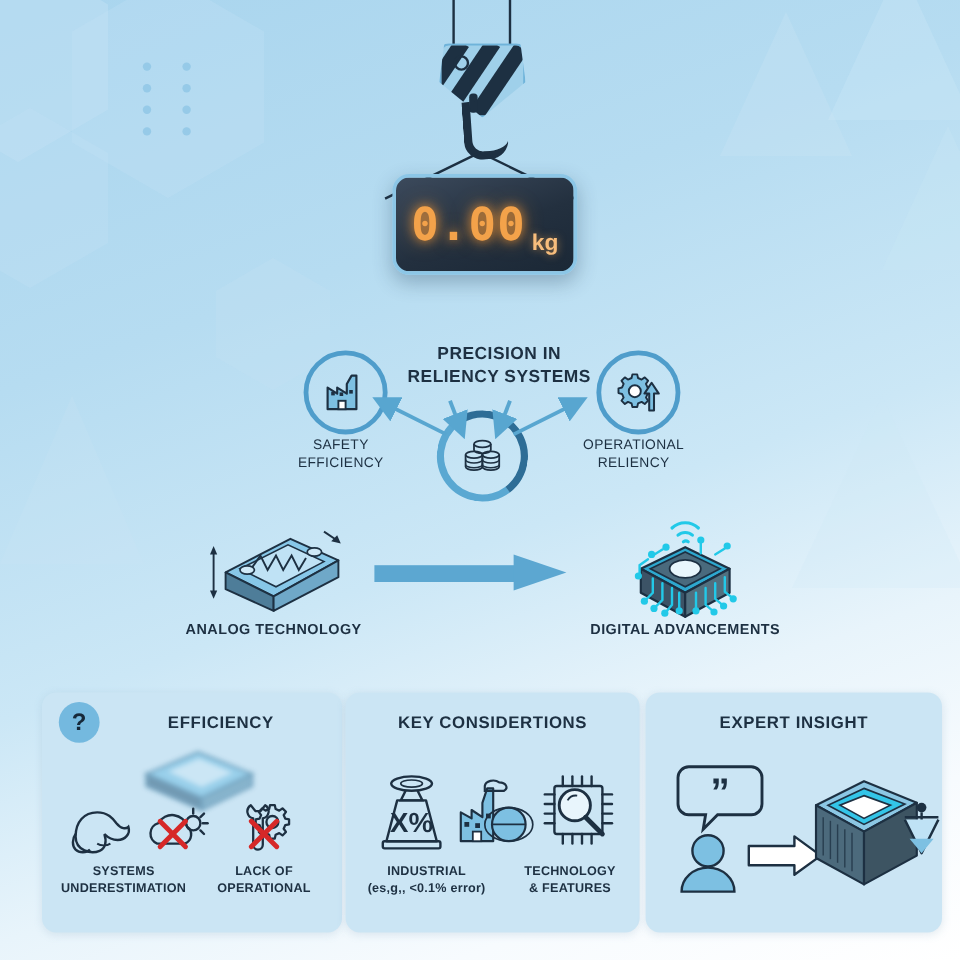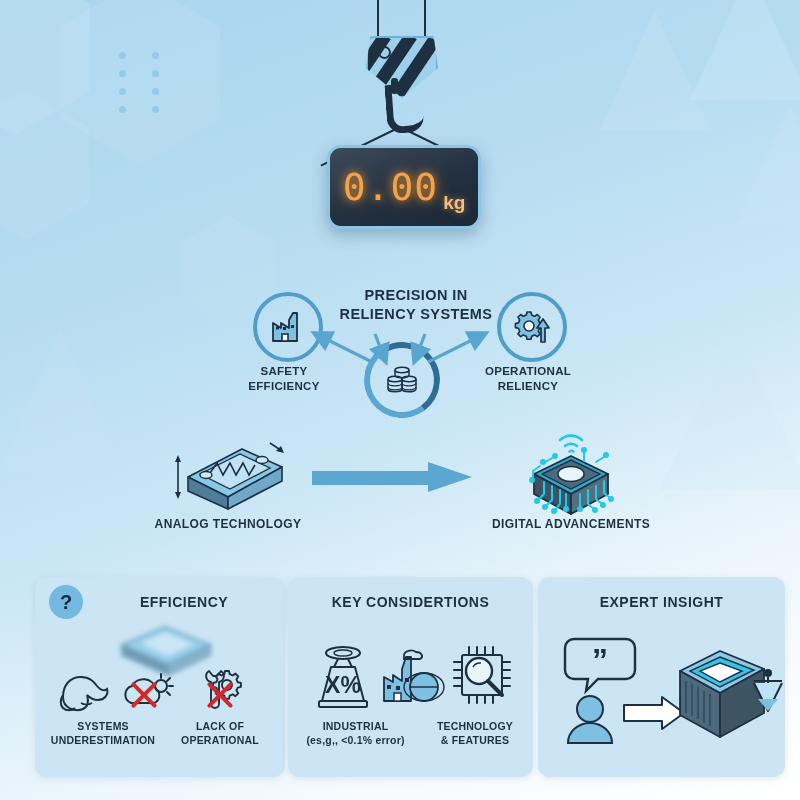--- a/index.html
+++ b/index.html
@@ -31,31 +31,31 @@
   .hook{position:absolute;left:386px;top:84px;width:30px;height:42px;
     border:7px solid #1d3042;border-top:none;border-right:none;
     border-radius:0 0 16px 16px;transform:rotate(-4deg);}
   .hook-top{position:absolute;left:391px;top:78px;width:7px;height:16px;background:#1d3042;border-radius:3px;}
   .sling{position:absolute;height:2px;background:#1d3042;transform-origin:left center;}
   
   .scale-panel{position:absolute;left:327px;top:145px;width:148px;height:78px;
     border-radius:14px;background:linear-gradient(160deg,#3c4a5c 0%,#23303f 55%,#1b2836 100%);
     border:3px solid #8cc6e6;box-shadow:0 6px 16px rgba(30,60,85,.3);
     display:flex;align-items:center;justify-content:center;gap:5px;}
-  .seg{font-family:"DejaVu Sans Mono",monospace;font-size:38px;font-weight:400;
+  .seg{font-family:"DejaVu Sans Mono",monospace;font-size:38px;font-weight:700;
     color:#f3a24a;letter-spacing:1px;text-shadow:0 0 9px rgba(247,150,50,.85),0 0 18px rgba(247,150,50,.45);}
   .unit{font-size:19px;font-weight:700;color:#f7bd7c;text-shadow:0 0 7px rgba(247,170,80,.6);
     align-self:flex-end;margin-bottom:12px;}
   
   .triad-title{position:absolute;left:320px;top:286px;width:160px;text-align:center;
     font-size:14.5px;font-weight:700;color:#1d3042;line-height:1.28;letter-spacing:.4px;margin-left:16px;}
   .node-ring{position:absolute;width:62px;height:62px;border-radius:50%;
     border:4px solid #4f9dcb;display:flex;align-items:center;justify-content:center;}
   .node-label{position:absolute;width:130px;text-align:center;font-size:11.5px;
-    font-weight:700;color:#1d3042;line-height:1.3;letter-spacing:.3px;}
+    font-weight:400;color:#1d3042;line-height:1.3;letter-spacing:.3px;}
   .center-ring{position:absolute;left:364px;top:342px;width:64px;height:64px;border-radius:50%;
     border:6px solid #5aa8d2;border-top-color:#2e6d96;border-right-color:#2e6d96;
     display:flex;align-items:center;justify-content:center;transform:rotate(8deg);}
   
   .big-arrow{position:absolute;left:312px;top:462px;width:160px;height:30px;}
   .big-arrow .shaft{position:absolute;left:0;top:9px;width:120px;height:14px;background:#5ca7d1;}
   .big-arrow .head{position:absolute;left:116px;top:0;width:0;height:0;
     border-top:15px solid transparent;border-bottom:15px solid transparent;border-left:44px solid #5ca7d1;}
   .tech-label{position:absolute;width:220px;text-align:center;font-size:12px;
     font-weight:700;color:#1d3042;letter-spacing:.4px;}

